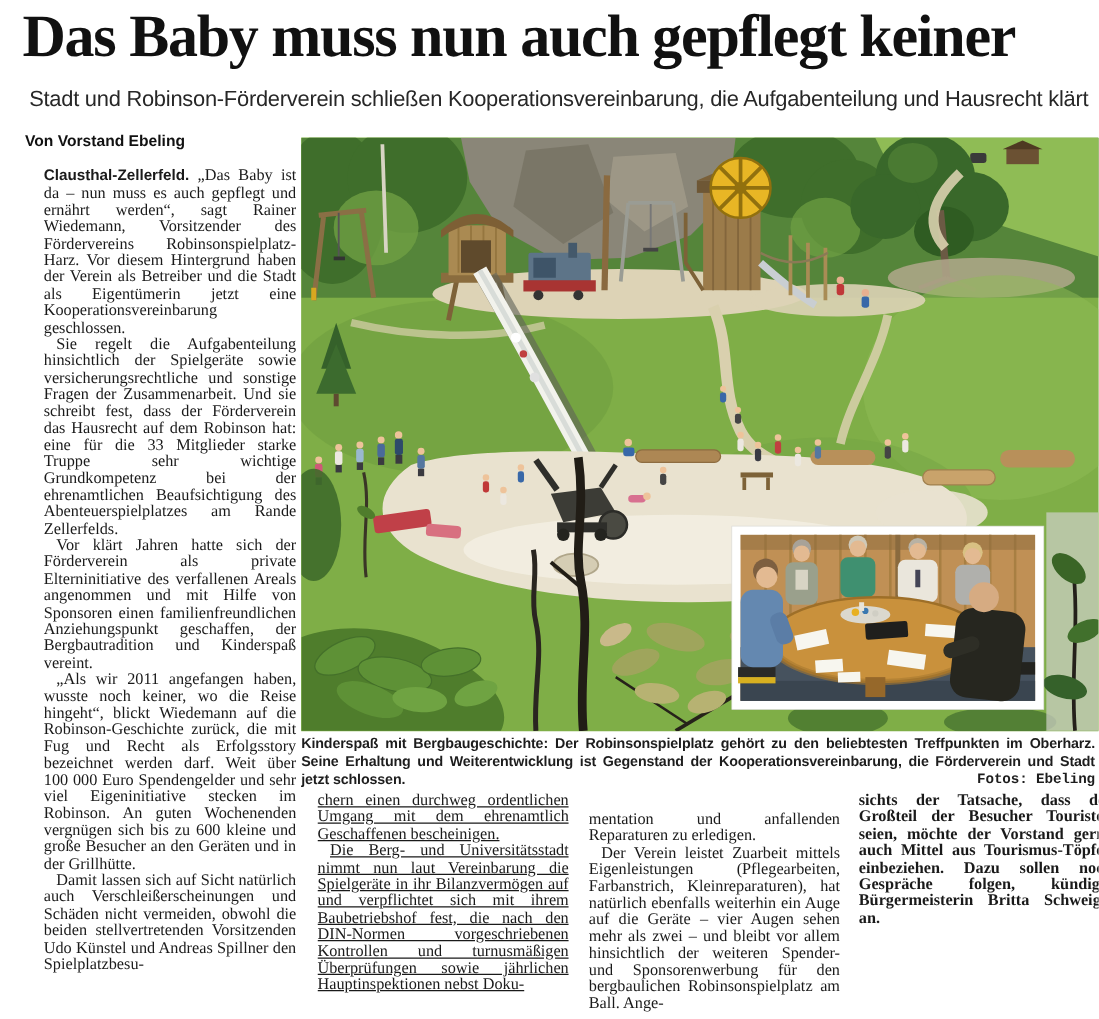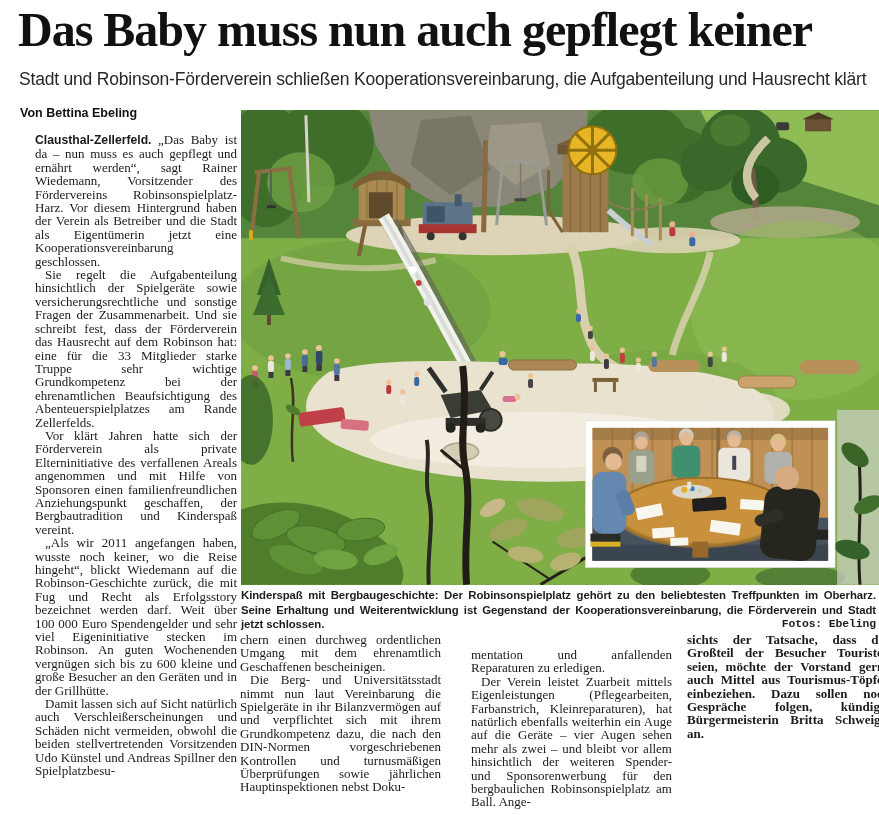--- a/index.html
+++ b/index.html
@@ -4,52 +4,52 @@
 <style>
   html,body{margin:0;padding:0;background:#fff;}
   .page{position:relative;width:879px;height:815px;background:#fff;overflow:hidden;
         font-family:"Liberation Serif",serif;color:#1a1a1a;}
 
   .headline{position:absolute;left:18px;top:2px;width:858px;margin:0;
             font-family:"Liberation Serif",serif;font-weight:bold;font-size:48px;
             line-height:1.15;letter-spacing:-1px;color:#111;white-space:nowrap;}
   .subhead{position:absolute;left:19px;top:69px;width:856px;
            font-family:"Liberation Sans",sans-serif;font-size:17.5px;letter-spacing:-0.2px;
-           color:#272727;white-space:nowrap;}
+           color:#272727;white-space:nowrap;text-align:center;}
   .byline{position:absolute;left:20px;top:106px;
           font-family:"Liberation Sans",sans-serif;font-weight:bold;font-size:12.5px;color:#111;}
 
   .col{position:absolute;font-size:13px;line-height:13.4px;text-align:justify;overflow:hidden;margin-left:15px;}
   .col p{margin:0;}
   .col p.ind{text-indent:10px;}
   .lead{font-family:"Liberation Sans",sans-serif;font-weight:bold;font-size:12.2px;}
   .url{font-style:italic;}
 
   .col1{left:20px;top:133px;width:202px;height:674px;}
-  .col2{left:225px;top:633px;width:201px;height:174px;}
+  .col2{left:239px;top:633px;width:201px;height:174px;text-decoration:underline;}
   .col3{left:456px;top:648px;width:201px;height:174px;}
   .col4{left:672px;top:633px;width:203px;height:174px;font-weight:bold;}
 
   .photo{position:absolute;left:241px;top:110px;width:638px;height:475px;margin:0;
          background:#7fae47;overflow:hidden;}
   .photo svg{display:block;}
 
   .caption{position:absolute;left:241px;top:588px;width:635px;
            font-family:"Liberation Sans",sans-serif;font-weight:bold;font-size:11.4px;
            line-height:14.6px;letter-spacing:-0.1px;color:#1d1d1d;text-align:justify;}
   .credit{position:absolute;right:0;bottom:0;background:#fff;padding-left:8px;font-weight:bold;font-family:Liberation Mono, monospace;}
 </style>
 </head>
 <body>
 
 <div class="page">
 
   <h1 class="headline">Das Baby muss nun auch gepflegt keiner</h1>
   <div class="subhead">Stadt und Robinson-Förderverein schließen Kooperationsvereinbarung, die Aufgabenteilung und Hausrecht klärt</div>
-  <div class="byline">Von Bettina Ebeling</div>
+  <div class="byline">Von Vorstand Ebeling</div>
 
   <div class="col col1">
     <p><span class="lead">Clausthal-Zellerfeld.</span> <span>„Das Baby ist da – nun muss es auch gepflegt und ernährt werden“, sagt Rainer Wiedemann, Vorsitzender des Fördervereins Robinsonspielplatz-Harz. Vor diesem Hintergrund haben der Verein als Betreiber und die Stadt als Eigentümerin jetzt eine Kooperationsvereinbarung geschlossen.</span></p>
     <p class="ind">Sie regelt die Aufgabenteilung hinsichtlich der Spielgeräte sowie versicherungsrechtliche und sonstige Fragen der Zusammenarbeit. Und sie schreibt fest, dass der Förderverein das Hausrecht auf dem Robinson hat: eine für die 33 Mitglieder starke Truppe sehr wichtige Grundkompetenz bei der ehrenamtlichen Beaufsichtigung des Abenteuerspielplatzes am Rande Zellerfelds.</p>
     <p class="ind">Vor klärt Jahren hatte sich der Förderverein als private Elterninitiative des verfallenen Areals angenommen und mit Hilfe von Sponsoren einen familienfreundlichen Anziehungspunkt geschaffen, der Bergbautradition und Kinderspaß vereint.</p>
     <p class="ind">„Als wir 2011 angefangen haben, wusste noch keiner, wo die Reise hingeht“, blickt Wiedemann auf die Robinson-Geschichte zurück, die mit Fug und Recht als Erfolgsstory bezeichnet werden darf. Weit über 100&nbsp;000 Euro Spendengelder und sehr viel Eigeninitiative stecken im Robinson. An guten Wochenenden vergnügen sich bis zu 600 kleine und große Besucher an den Geräten und in der Grillhütte.</p>
     <p class="ind">Damit lassen sich auf Sicht natürlich auch Verschleißerscheinungen und Schäden nicht vermeiden, obwohl die beiden stellvertretenden Vorsitzenden Udo Künstel und Andreas Spillner den Spielplatzbesu-</p>
   </div>
 
   <figure class="photo">
@@ -355,21 +355,21 @@
     </svg>
   </figure>
 
   <div class="caption">
     <span>Kinderspaß mit Bergbaugeschichte: Der Robinsonspielplatz gehört zu den beliebtesten Treffpunkten im Oberharz. Seine Erhaltung und Weiterentwicklung ist Gegenstand der Kooperationsvereinbarung, die Förderverein und Stadt jetzt schlossen.</span>
     <span class="credit">Fotos: Ebeling</span>
   </div>
 
   <div class="col col2">
     <p>chern einen durchweg ordentlichen Umgang mit dem ehrenamtlich Geschaffenen bescheinigen.</p>
-    <p class="ind">Die Berg- und Universitätsstadt nimmt nun laut Vereinbarung die Spielgeräte in ihr Bilanzvermögen auf und verpflichtet sich mit ihrem Grundkompetenz dazu, die nach den DIN-Normen vorgeschriebenen Kontrollen und turnusmäßigen Überprüfungen sowie jährlichen Hauptinspektionen nebst Doku-</p>
+    <p class="ind">Die Berg- und Universitätsstadt nimmt nun laut Vereinbarung die Spielgeräte in ihr Bilanzvermögen auf und verpflichtet sich mit ihrem Baubetriebshof fest, die nach den DIN-Normen vorgeschriebenen Kontrollen und turnusmäßigen Überprüfungen sowie jährlichen Hauptinspektionen nebst Doku-</p>
   </div>
 
   <div class="col col3">
     <p>mentation und anfallenden Reparaturen zu erledigen.</p>
     <p class="ind">Der Verein leistet Zuarbeit mittels Eigenleistungen (Pflegearbeiten, Farbanstrich, Kleinreparaturen), hat natürlich ebenfalls weiterhin ein Auge auf die Geräte – vier Augen sehen mehr als zwei – und bleibt vor allem hinsichtlich der weiteren Spender- und Sponsorenwerbung für den bergbaulichen Robinsonspielplatz am Ball. Ange-</p>
   </div>
 
   <div class="col col4">
     <p>sichts der Tatsache, dass der Großteil der Besucher Touristen seien, möchte der Vorstand gerne auch Mittel aus Tourismus-Töpfen einbeziehen. Dazu sollen noch Gespräche folgen, kündigte Bürgermeisterin Britta Schweigel an.</p>
   </div>

